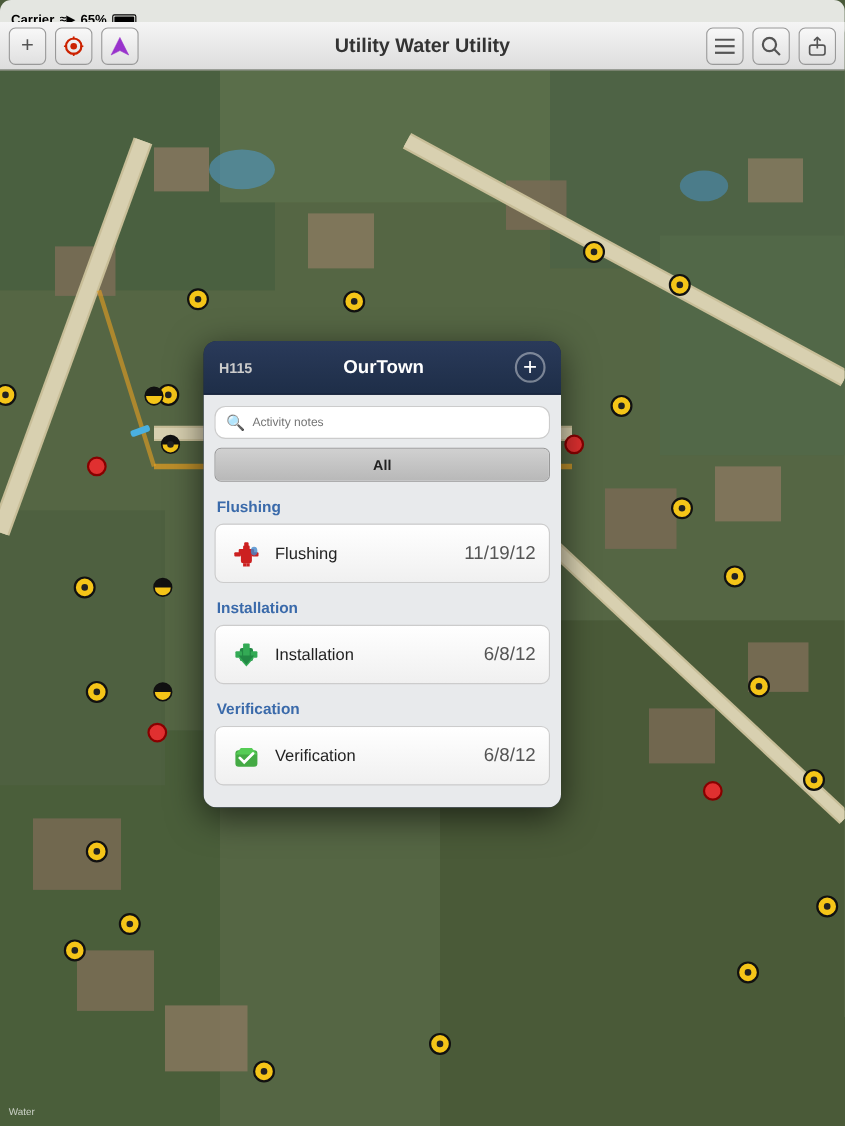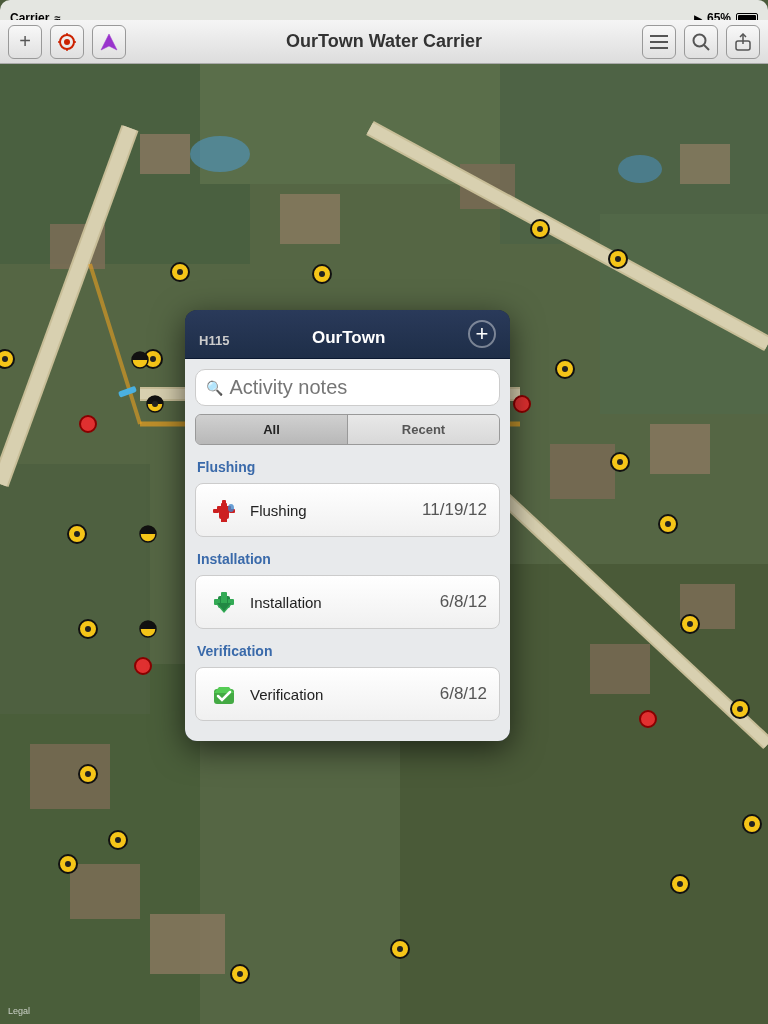--- a/index.html
+++ b/index.html
@@ -13,21 +13,20 @@
     }
 
     
     #status-bar {
       position: absolute;
       top: 0; left: 0; right: 0;
       height: 36px;
       background: rgba(255,255,255,0.85);
       display: flex;
       align-items: center;
-      justify-content: space-between;
       padding: 0 10px;
       font-size: 12px;
       font-weight: 600;
       z-index: 100;
       color: #000;
       border-radius: 10px;
     }
     #status-bar .left { display: flex; align-items: center; gap: 5px; }
     #status-bar .center { position: absolute; left: 50%; transform: translateX(-50%); margin-top: 27px; }
     #status-bar .right { display: flex; align-items: center; gap: 5px; }
@@ -87,21 +86,21 @@
       border-radius: 12px;
       overflow: hidden;
       z-index: 200;
       box-shadow: 0 8px 32px rgba(0,0,0,0.6);
     }
 
     #panel-header {
       background: linear-gradient(to bottom, #2a3a5a, #1e2e48);
       padding: 10px 14px;
       display: flex;
-      align-items: flex-end;
+      align-items: center;
       justify-content: space-between;
       border-bottom: 1px solid #0a1830;
     }
     #panel-header .panel-id {
       color: #ccc;
       font-size: 13px;
       font-weight: 600;
     }
     #panel-header .panel-title {
       color: #fff;
@@ -148,20 +147,21 @@
     }
 
     
     #seg-control {
       display: flex;
       border: 1px solid #999;
       border-radius: 6px;
       overflow: hidden;
       margin-bottom: 10px;
       background: #ccc;
+      flex-direction: column;
     }
     .seg-btn {
       flex: 1;
       padding: 7px;
       text-align: center;
       font-size: 13px;
       font-weight: 600;
       cursor: pointer;
     }
     .seg-btn.active {
@@ -263,21 +263,21 @@
         <line x1="15" y1="9" x2="18" y2="9" stroke="#cc2200" stroke-width="1.5"></line>
       </svg>
     </div>
     <div class="nav-icon-btn">
 
       <svg width="18" height="18" viewBox="0 0 18 18">
         <polygon points="9,1 17,17 9,13 1,17" fill="#9933cc" stroke="#9933cc" stroke-width="0.5"></polygon>
       </svg>
     </div>
   </div>
-  <div class="nav-title">OurTown Water Carrier</div>
+  <div class="nav-title">Utility Water Utility</div>
   <div class="nav-right">
     <div class="nav-icon-btn">
       <svg width="18" height="14" viewBox="0 0 18 14">
         <rect x="0" y="0" width="18" height="2" fill="#555"></rect>
         <rect x="0" y="6" width="18" height="2" fill="#555"></rect>
         <rect x="0" y="12" width="18" height="2" fill="#555"></rect>
       </svg>
     </div>
     <div class="nav-icon-btn">
       <svg width="18" height="18" viewBox="0 0 18 18">
@@ -439,27 +439,26 @@
   <div id="panel-header">
     <span class="panel-id">H115</span>
     <span class="panel-title">OurTown</span>
     <div class="panel-add-btn">+</div>
   </div>
 
   <div id="panel-body">
 
     <div id="search-bar">
       <span class="search-icon-inner">🔍</span>
-      <input type="text" style="font-size: 20px; color: #4c1d95; border: none; outline: none; background: transparent; width: 100%;" placeholder="Activity notes">
+      <input type="text" style="font-size: 11px; color: #4c1d95; border: none; outline: none; background: transparent; width: 100%;" placeholder="Activity notes">
     </div>
 
     <div id="seg-control">
       <div class="seg-btn active">All</div>
       <div class="seg-divider"></div>
-      <div class="seg-btn inactive">Recent</div>
     </div>
 
     <div class="activity-section-header">Flushing</div>
     <div class="activity-item">
       <div class="activity-item-left">
         <div class="act-icon">
 
           <svg width="30" height="30" viewBox="0 0 30 30">
             <rect x="10" y="14" width="10" height="10" fill="#cc2020" rx="2"></rect>
             <rect x="8" y="11" width="14" height="5" fill="#cc2020" rx="1"></rect>
@@ -510,13 +509,13 @@
           </svg>
         </div>
         <span class="activity-item-label">Verification</span>
       </div>
       <span class="activity-item-date">6/8/12</span>
     </div>
 
   </div>
 </div>
 
-<div class="legal-text">Legal</div>
+<div class="legal-text">Water</div>
 
 </body></html>

